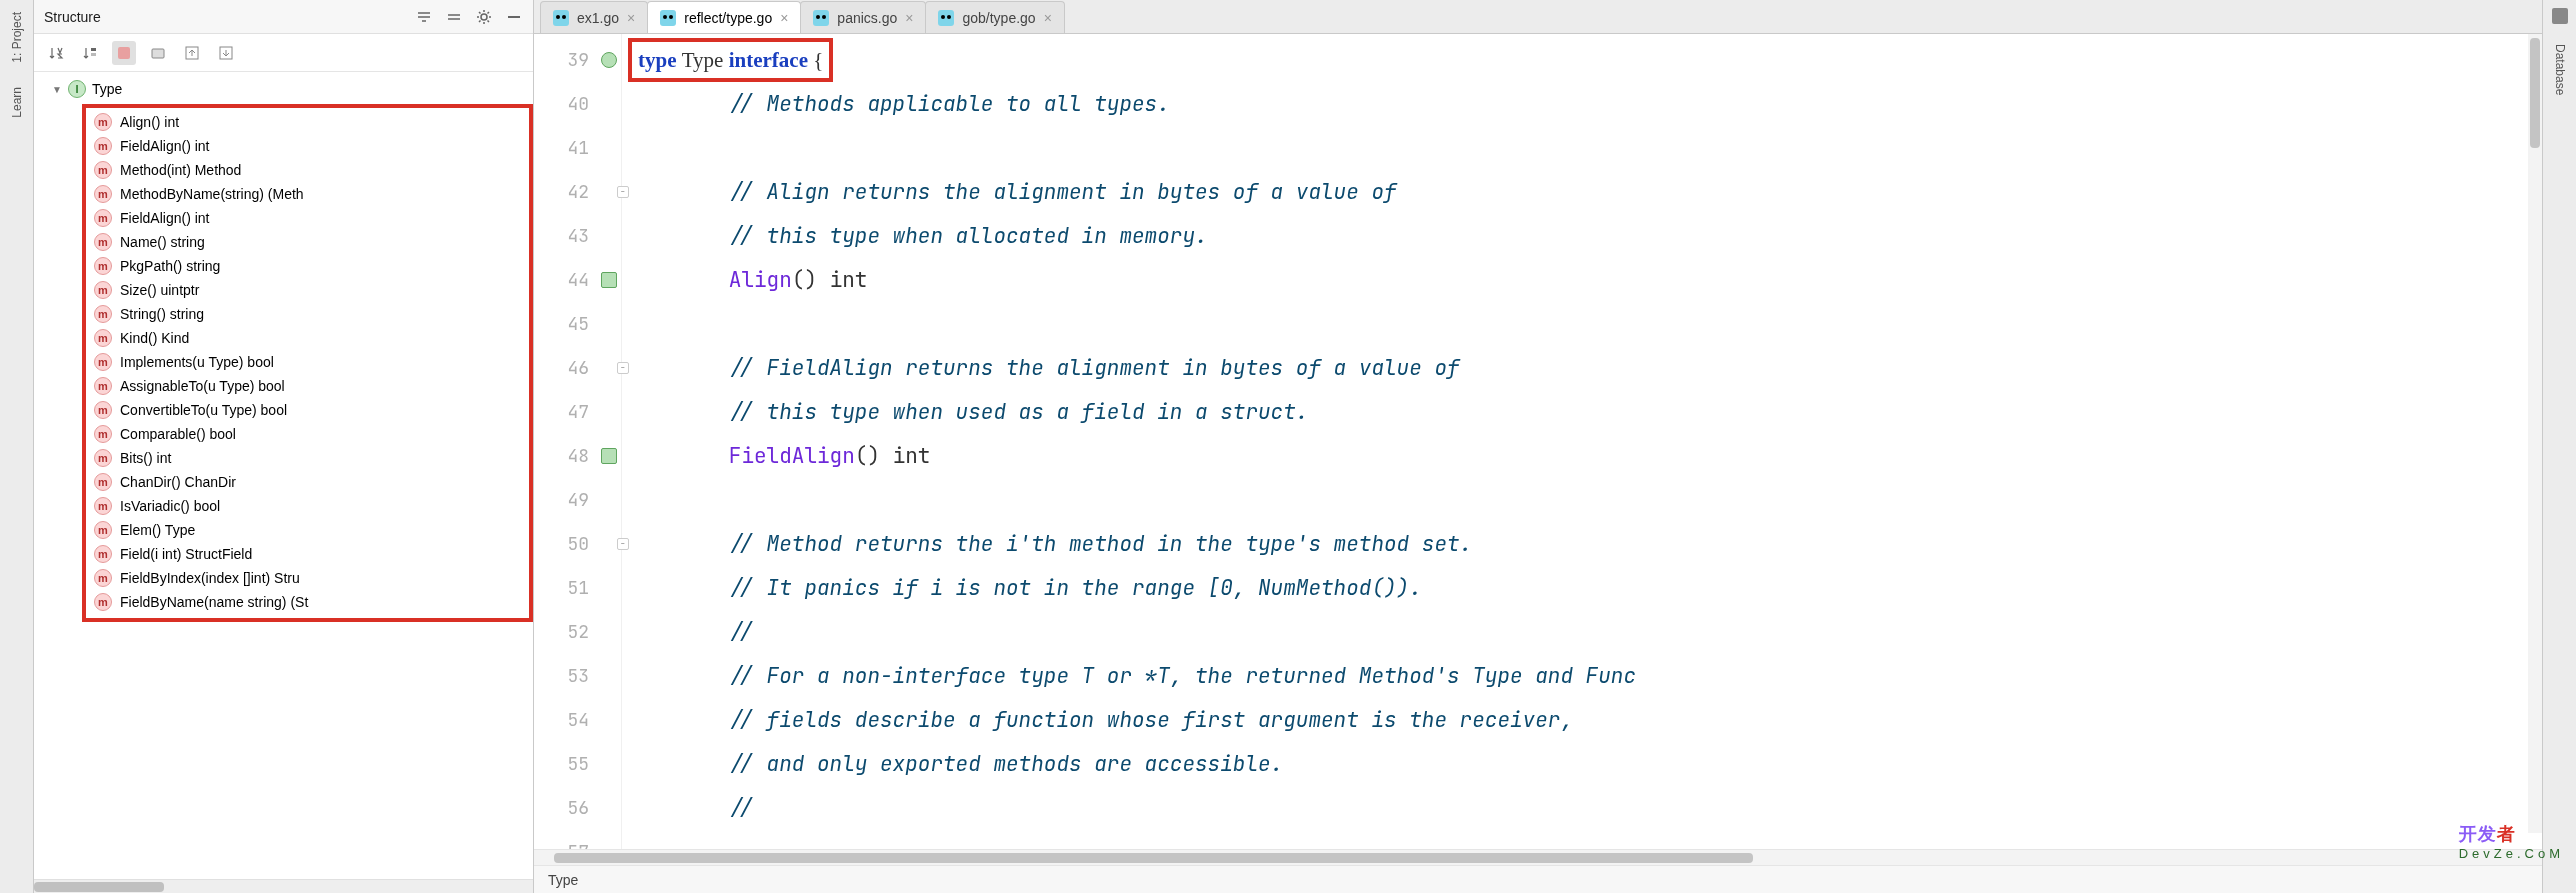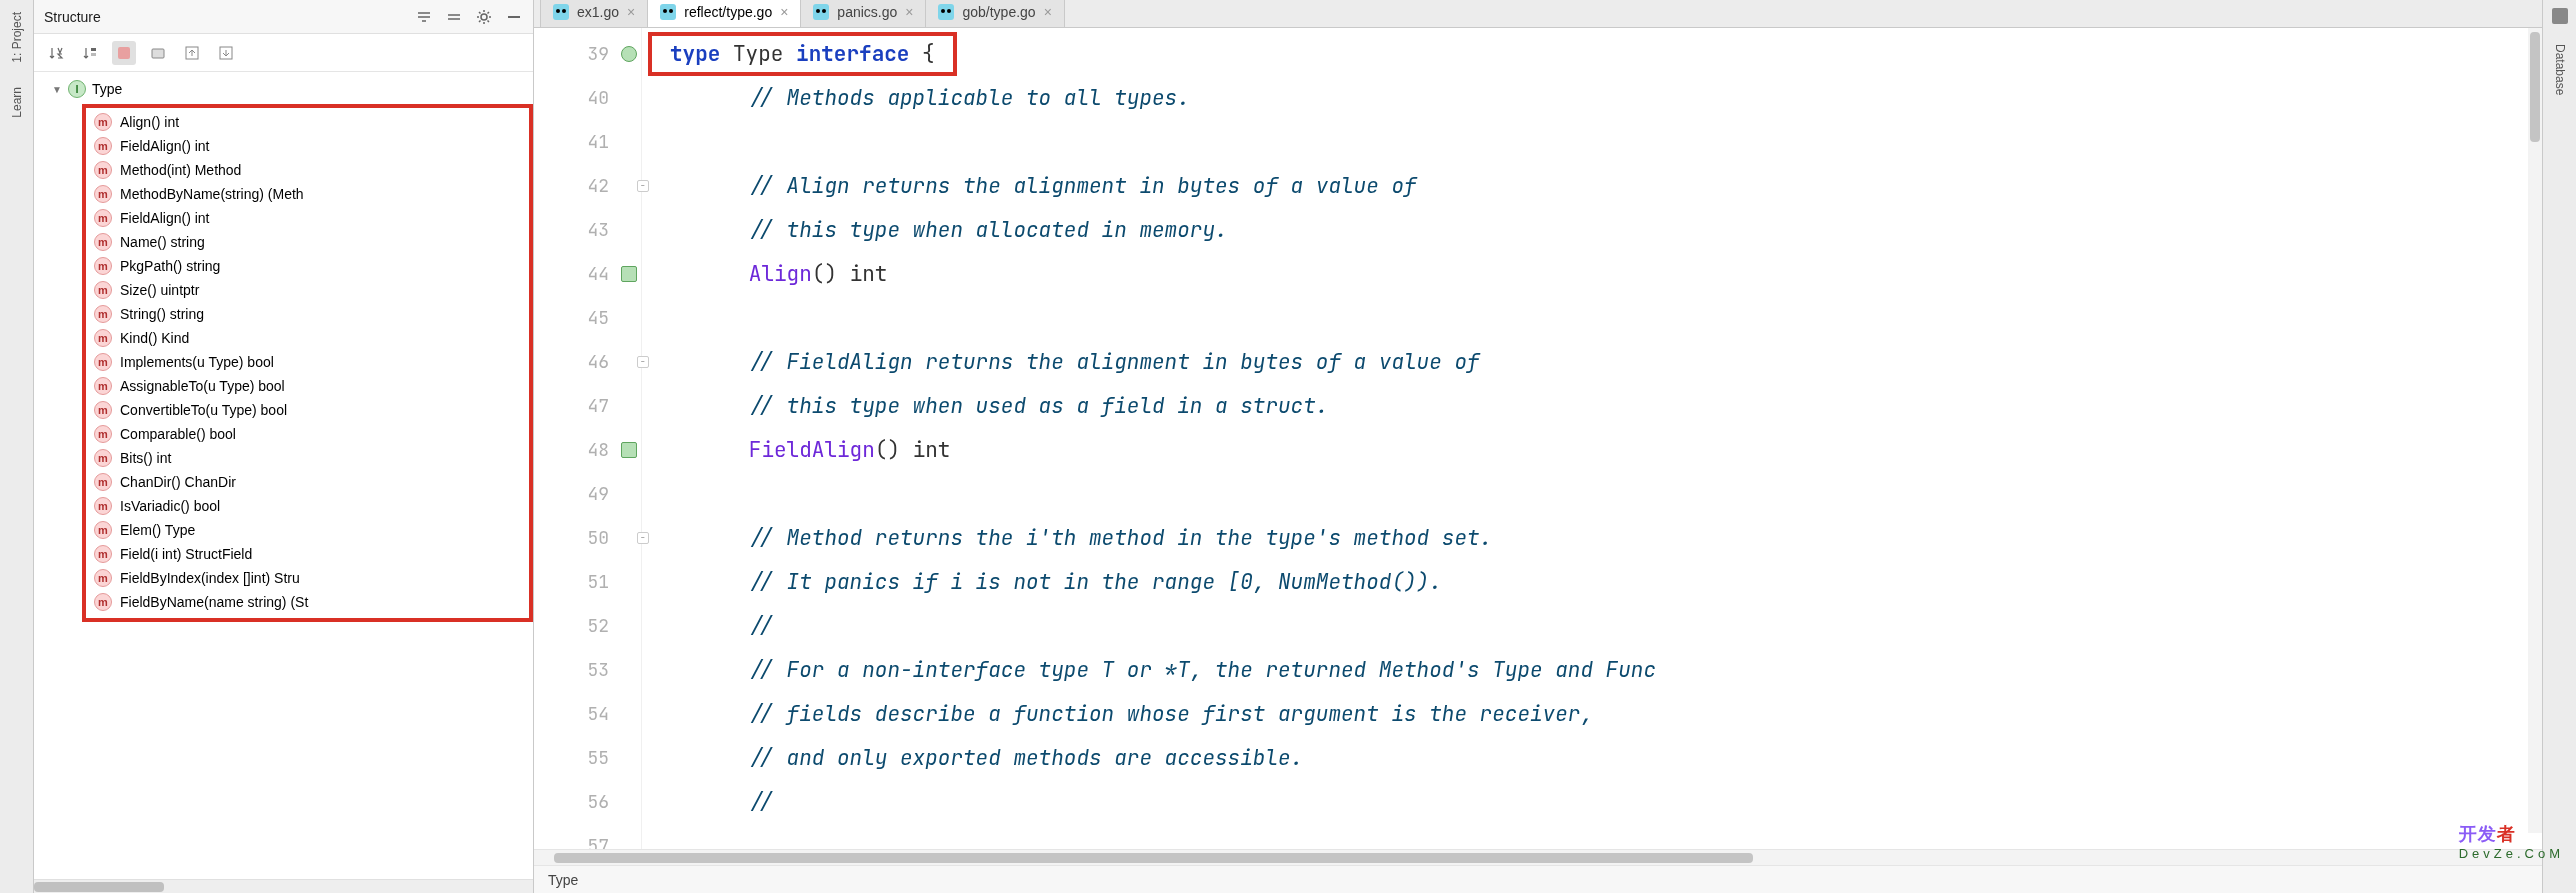--- a/index.html
+++ b/index.html
@@ -101,61 +101,61 @@
   .structure-tree::-webkit-scrollbar-track{background:#eee}
 
   .structure-hscroll {
     height:14px;background:#eee;border-top:1px solid #e0e0e0;position:relative;
   }
   .structure-hscroll .thumb{position:absolute;left:0;top:2px;height:10px;width:130px;background:#c0c0c0;border-radius:4px;}
 
   
   .editor-area { flex:1; display:flex; flex-direction:column; background:#fff; min-width:0;}
   .tabs {
-    height:28px;display:flex;align-items:flex-end;background:#ececec;border-bottom:1px solid #c9c9c9;
+    height:34px;display:flex;align-items:flex-end;background:#ececec;border-bottom:1px solid #c9c9c9;
     padding-left:6px;gap:0;
   }
   .tab {
     display:flex;align-items:center;gap:8px;height:32px;padding:0 12px;
     border:1px solid #c9c9c9;border-bottom:none;margin-right:-1px;
     background:#e4e4e4;color:#444;font-size:14px;cursor:pointer;
     border-top-left-radius:4px;border-top-right-radius:4px;
   }
   .tab.active{background:#fff;color:#000}
   .tab .go-icon{
     width:16px;height:16px;background:#7fd5ea;border-radius:3px;flex-shrink:0;position:relative;
   }
   .tab .go-icon::after{content:"";position:absolute;left:3px;top:5px;width:4px;height:4px;background:#000;border-radius:50%}
   .tab .go-icon::before{content:"";position:absolute;right:3px;top:5px;width:4px;height:4px;background:#000;border-radius:50%}
   .tab .close{color:#999;font-size:14px;cursor:pointer}
 
   .editor-body{flex:1;display:flex;min-height:0;position:relative}
   .gutter{
-    width:108px;background:#fff;border-right:1px solid #f0f0f0;
+    width:88px;background:#fff;border-right:1px solid #f0f0f0;
     font-family:"JetBrains Mono","Consolas",monospace;font-size:18px;color:#b0b0b0;
     padding-top:4px;text-align:right;
   }
   .gutter .gline{height:44px;line-height:44px;padding-right:32px;position:relative}
   .gutter .marker{position:absolute;right:4px;top:14px;width:16px;height:16px}
   .gutter .marker.impl{background:#b6e0b6;border:1px solid #5fa55f;border-radius:50%}
   .gutter .marker.over{background:#b6e0b6;border:1px solid #5fa55f;border-radius:2px}
   .gutter .fold{position:absolute;right:-8px;top:16px;width:12px;height:12px;border:1px solid #ccc;background:#fff;font-size:10px;line-height:10px;text-align:center;color:#999;border-radius:2px}
 
   .code{
     flex:1;font-family:"JetBrains Mono","Consolas",monospace;font-size:21px;
     line-height:44px;padding-top:4px;overflow:hidden;color:#111;font-style:italic;
     white-space:pre;
   }
   .code .row{height:44px;padding-left:6px}
   .code .kw{color:#1a3fbf;font-weight:bold;font-style:normal}
   .code .ident{color:#333;font-style:normal}
   .code .fn{color:#6d28d9;font-style:normal}
   .code .cmt{color:#0c4a6e}
   .code .boxed{
-    display:inline-block;border:4px solid #d93025;padding:0 18px;height:44px;line-height:36px;
+    display:inline-block;border:4px solid #d93025;padding:0 6px;height:44px;line-height:36px;font-family:Liberation Serif, serif;
   }
 
   .editor-hscroll{height:16px;background:#f3f3f3;position:relative;border-top:1px solid #e5e5e5}
   .editor-hscroll .thumb{position:absolute;left:20px;top:3px;height:10px;width:1199px;background:#c4c4c4;border-radius:4px}
 
   .editor-vscroll{position:absolute;right:0;top:0;bottom:16px;width:14px;background:#f3f3f3}
   .editor-vscroll .thumb{position:absolute;right:2px;top:4px;width:10px;height:110px;background:#c4c4c4;border-radius:4px}
 
   .breadcrumb{
     height:28px;border-top:1px solid #e5e5e5;background:#f7f7f7;

